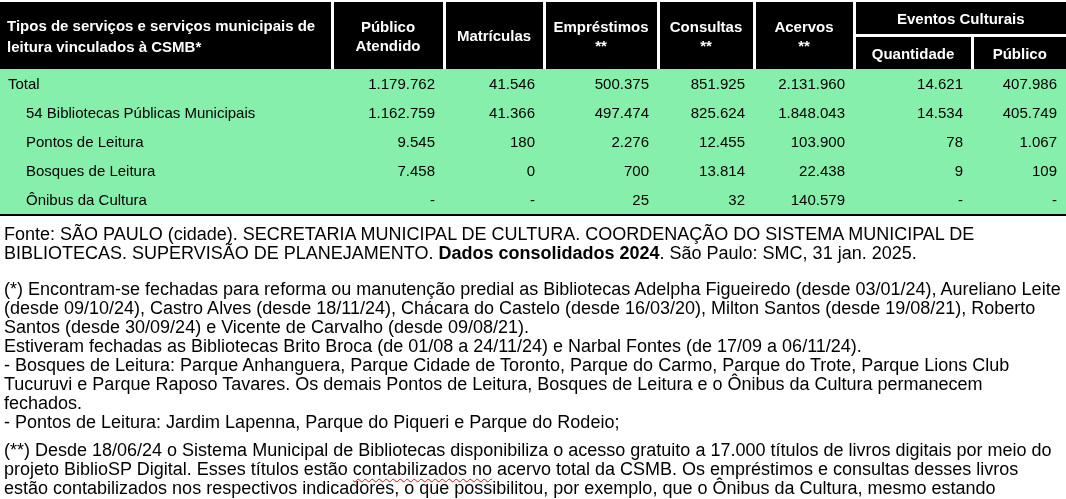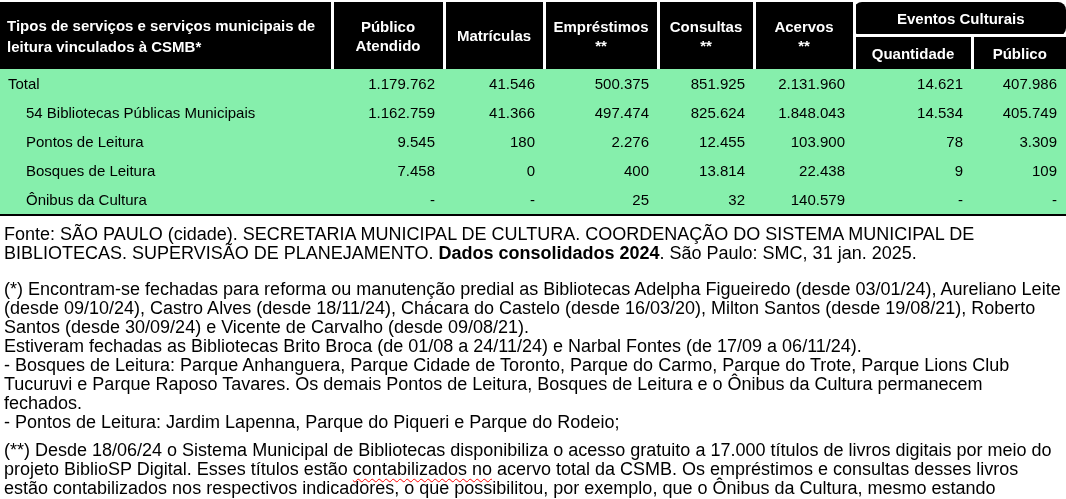--- a/index.html
+++ b/index.html
@@ -14,21 +14,21 @@
 
   thead th {
     background: #000000; color: #ffffff;
     font-weight: bold; font-size: 15px; text-align: center; vertical-align: middle;
     padding: 2px 3px; border-left: 3px solid #ffffff; line-height: 19px;
   }
   thead th.corner {
     text-align: left; padding-left: 7px; padding-right: 6px;
     border-left: none; line-height: 21px;
   }
-  thead th.group { height: 28px; border-bottom: 3px solid #ffffff; border-radius: 8px; }
+  thead th.group { height: 28px; border-bottom: 3px solid #ffffff; }
   thead tr.subrow th { height: 28px; }
   thead th .hline { line-height: 19px; }
 
   tbody td { font-size: 15px; height: 29px; vertical-align: middle; padding: 0; background: #86efac; }
   tbody td.label { text-align: left; padding-left: 8px; }
   tbody tr.indent td.label { padding-left: 26px; }
   tbody td.num { text-align: right; padding-right: 9px; }
   tbody tr:last-child td { border-bottom: 2px solid #000000; }
 
   .notes { padding: 0 5px 0 4px; font-size: 18px; line-height: 19px; }
@@ -112,27 +112,27 @@
         <td class="num">405.749</td>
       </tr>
       <tr class="indent">
         <td class="label">Pontos de Leitura</td>
         <td class="num">9.545</td>
         <td class="num">180</td>
         <td class="num">2.276</td>
         <td class="num">12.455</td>
         <td class="num">103.900</td>
         <td class="num">78</td>
-        <td class="num">3.309</td>
+        <td class="num">1.067</td>
       </tr>
       <tr class="indent">
         <td class="label">Bosques de Leitura</td>
         <td class="num">7.458</td>
         <td class="num">0</td>
-        <td class="num">400</td>
+        <td class="num">700</td>
         <td class="num">13.814</td>
         <td class="num">22.438</td>
         <td class="num">9</td>
         <td class="num">109</td>
       </tr>
       <tr class="indent">
         <td class="label">Ônibus da Cultura</td>
         <td class="num">-</td>
         <td class="num">-</td>
         <td class="num">25</td>

